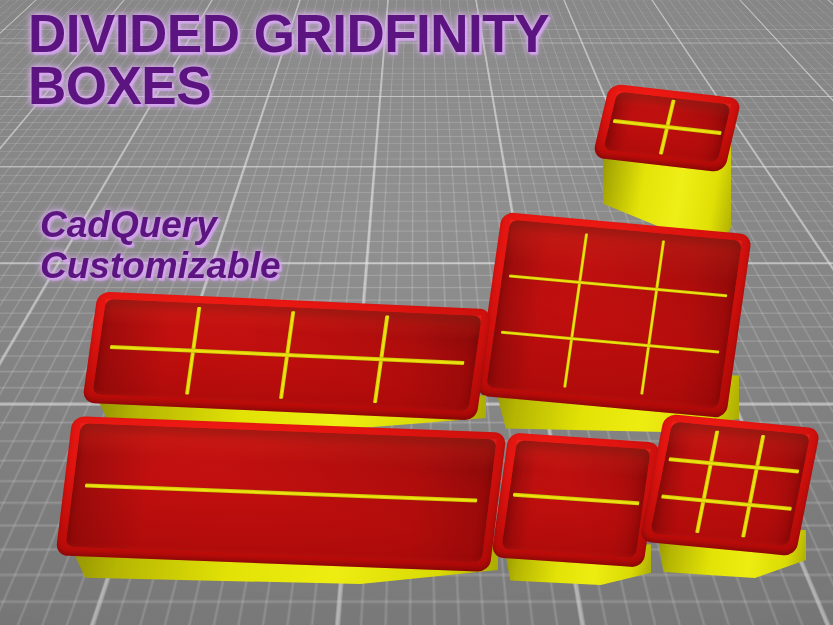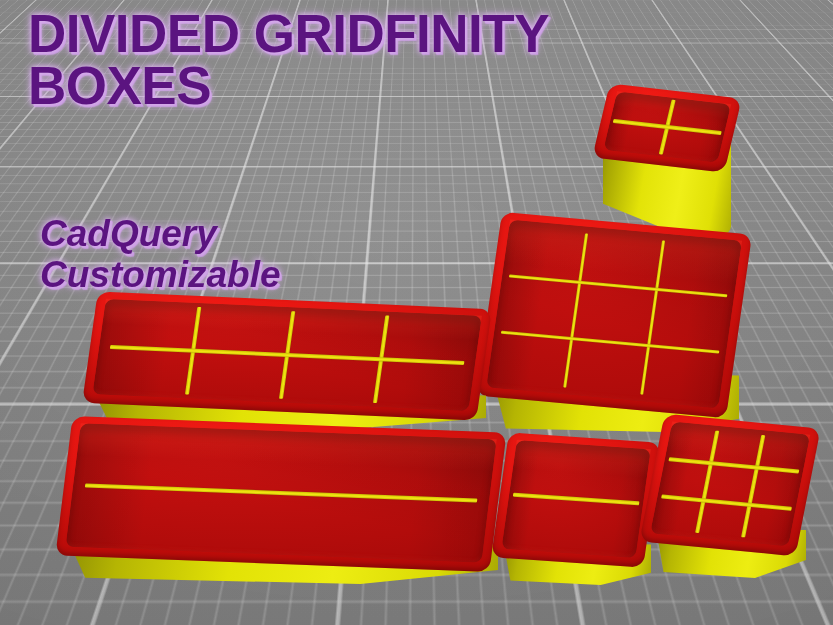--- a/index.html
+++ b/index.html
@@ -52,21 +52,21 @@
     font-weight: bold;
     line-height: 0.99;
     letter-spacing: -0.5px;
     color: #5b1480;
     text-shadow:
        0 0 5px #dbb4ee, 0 0 9px #d6a9ec,
        2px 2px 0 #c79ae0, 2.5px 2.5px 1px rgba(199,154,224,0.85);
     margin: 0;
     white-space: pre-line;
   }
-  .subtitle-block { position: absolute; left: 40px; top: 213px; }
+  .subtitle-block { position: absolute; left: 40px; top: 204px; }
   .subtitle {
     font-size: 37px;
     font-weight: bold;
     font-style: italic;
     line-height: 1.12;
     color: #5b1480;
     text-shadow:
        0 0 5px #dbb4ee, 0 0 9px #d6a9ec,
        2px 2px 0 #c79ae0, 2.5px 2.5px 1px rgba(199,154,224,0.85);
     margin: 0;

